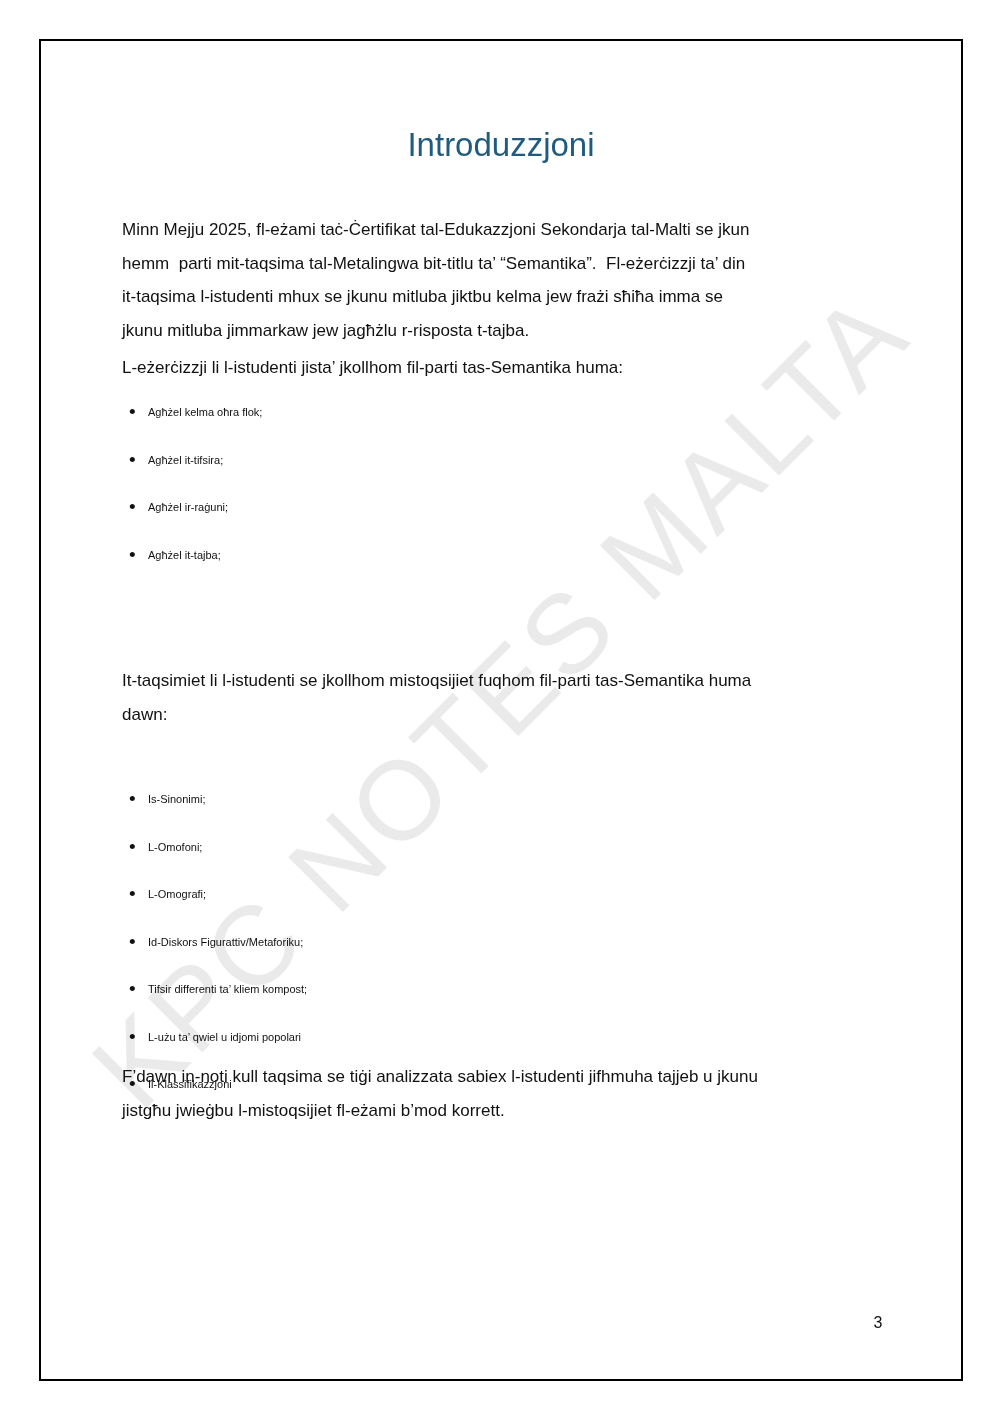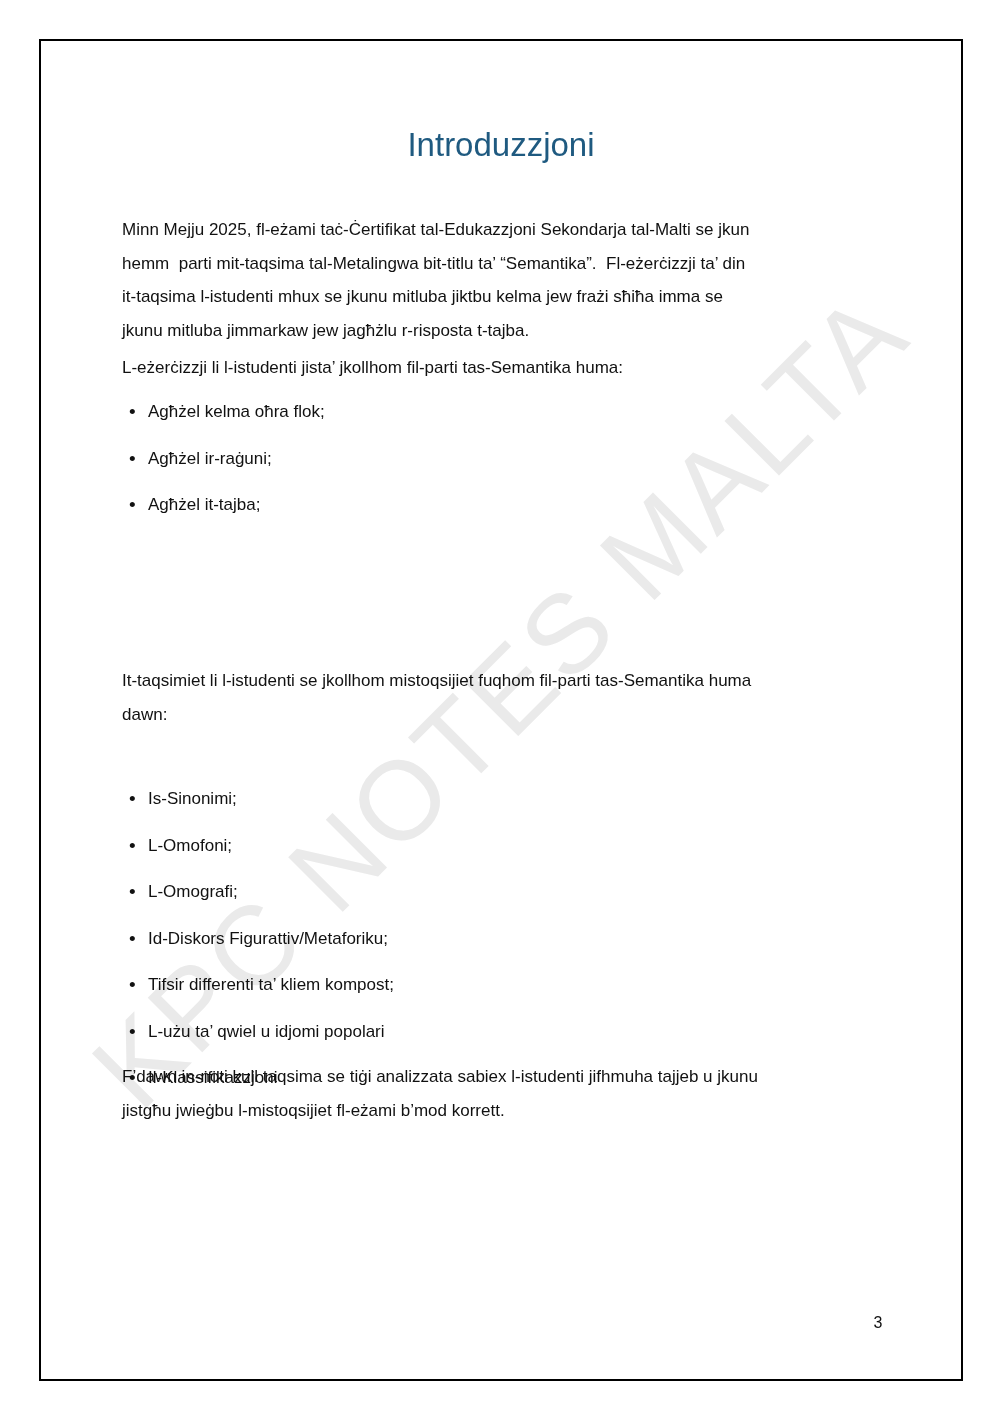--- a/index.html
+++ b/index.html
@@ -51,21 +51,21 @@
   .para-intro    { position: absolute; left: 122px; top: 213px;  width: 800px; }
   .list1-intro   { position: absolute; left: 122px; top: 351px;  width: 800px; }
   .list1         { position: absolute; left: 122px; top: 395px;  width: 800px; }
   .list2-intro   { position: absolute; left: 122px; top: 664px;  width: 800px; }
   .list2         { position: absolute; left: 122px; top: 741px;  width: 800px; margin-top: 41px; }
   .para-closing  { position: absolute; left: 122px; top: 1060px; width: 800px; }
   ul.bullet-list { list-style: none; }
   ul.bullet-list li {
     display: flex;
     align-items: flex-start;
-    font-size: 17px;
+    font-size: 11px;
     line-height: 34px;
     margin-bottom: 11.5px;
   }
   .bullet {
     width: 26px;
     flex: 0 0 26px;
     padding-left: 7px;
   }
   .bullet::before { content: "\2022"; font-size: 19px; }
   .page-number {
@@ -93,20 +93,24 @@
 hemm  parti mit-taqsima tal-Metalingwa bit-titlu ta’ “Semantika”.  Fl-eżerċizzji ta’ din
 it-taqsima l-istudenti mhux se jkunu mitluba jiktbu kelma jew frażi sħiħa imma se
 jkunu mitluba jimmarkaw jew jagħżlu r-risposta t-tajba.</div>
 
     <div class="list1-intro lines">L-eżerċizzji li l-istudenti jista’ jkollhom fil-parti tas-Semantika huma:</div>
 
     <ul class="list1 bullet-list">
       <li>
         <span class="bullet"></span>
         <span>Agħżel kelma oħra flok;</span>
+      </li>
+      <li>
+        <span class="bullet"></span>
+        <span>Agħżel it-tifsira;</span>
       </li>
       <li>
         <span class="bullet"></span>
         <span>Agħżel ir-raġuni;</span>
       </li>
       <li>
         <span class="bullet"></span>
         <span>Agħżel it-tajba;</span>
       </li>
     </ul>

